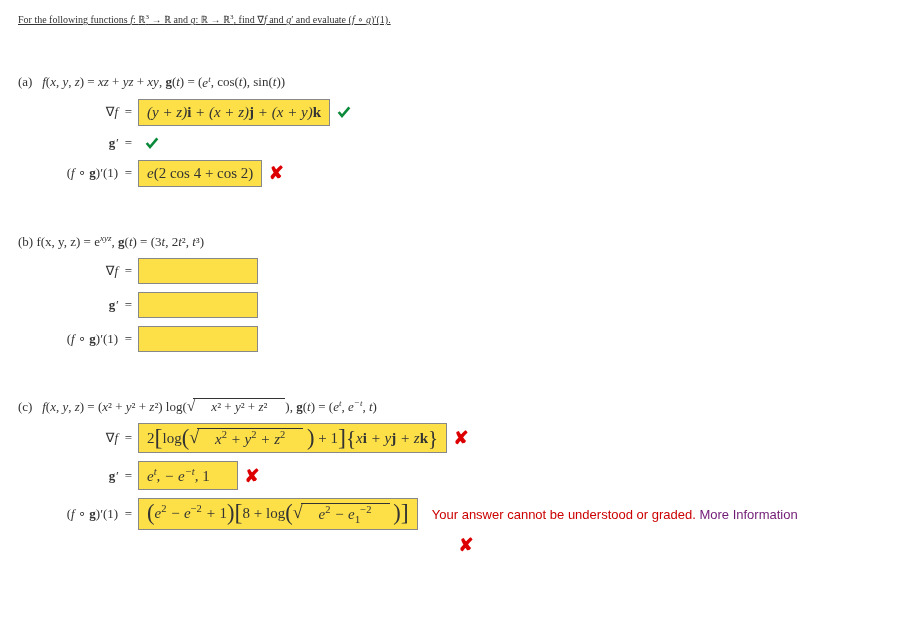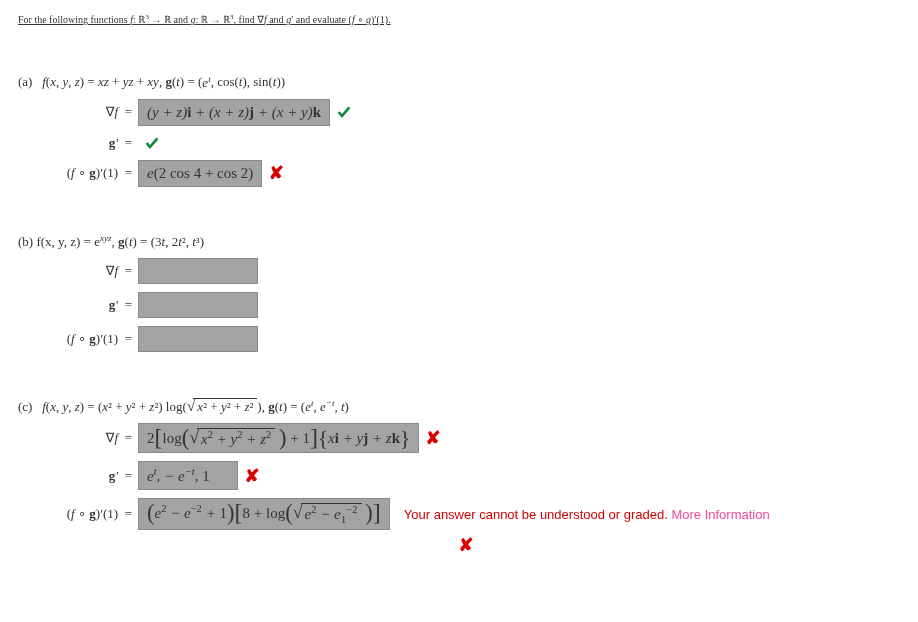--- a/index.html
+++ b/index.html
@@ -32,21 +32,21 @@
     }
     .label {
       min-width: 120px;
       text-align: right;
       padding-right: 6px;
       font-size: 13px;
       white-space: nowrap;
     }
     .answer-box {
       border: 1px solid #888;
-      background: #a3a3a3;
+      background: #fde047;
       padding: 4px 8px;
       min-width: 100px;
       min-height: 26px;
       display: inline-flex;
       align-items: center;
       font-family: "Times New Roman", serif;
       font-size: 15px;
     }
     .answer-box.empty {
       width: 120px;
@@ -63,38 +63,38 @@
     }
     .check { color: #0a8a3a; }
     .check svg { width: 18px; height: 18px; }
     .cross { color: #d00; }
     .feedback {
       color: #c00;
       margin-left: 14px;
       font-size: 13px;
     }
     .feedback a {
-      color: #ec4899;
+      color: #701a75;
       text-decoration: none;
     }
     .bb { font-family: "Times New Roman", serif; }
     .mathexp { font-family: "Times New Roman", serif; font-style: italic; }
     .upright { font-style: normal; }
     .sqrt {
       display: inline-flex;
       align-items: flex-start;
     }
     .sqrt-sym {
       font-size: 1.2em;
       line-height: 1;
       font-style: normal;
     }
     .sqrt-body {
       border-top: 1px solid #333;
-      padding: 0 4px;
+      padding: 0 18px;
       margin-left: -2px;
     }
     .big-bracket {
       font-size: 1.6em;
       line-height: 0.8;
       font-style: normal;
       vertical-align: -2px;
     }
     .big-paren {
       font-size: 1.5em;

